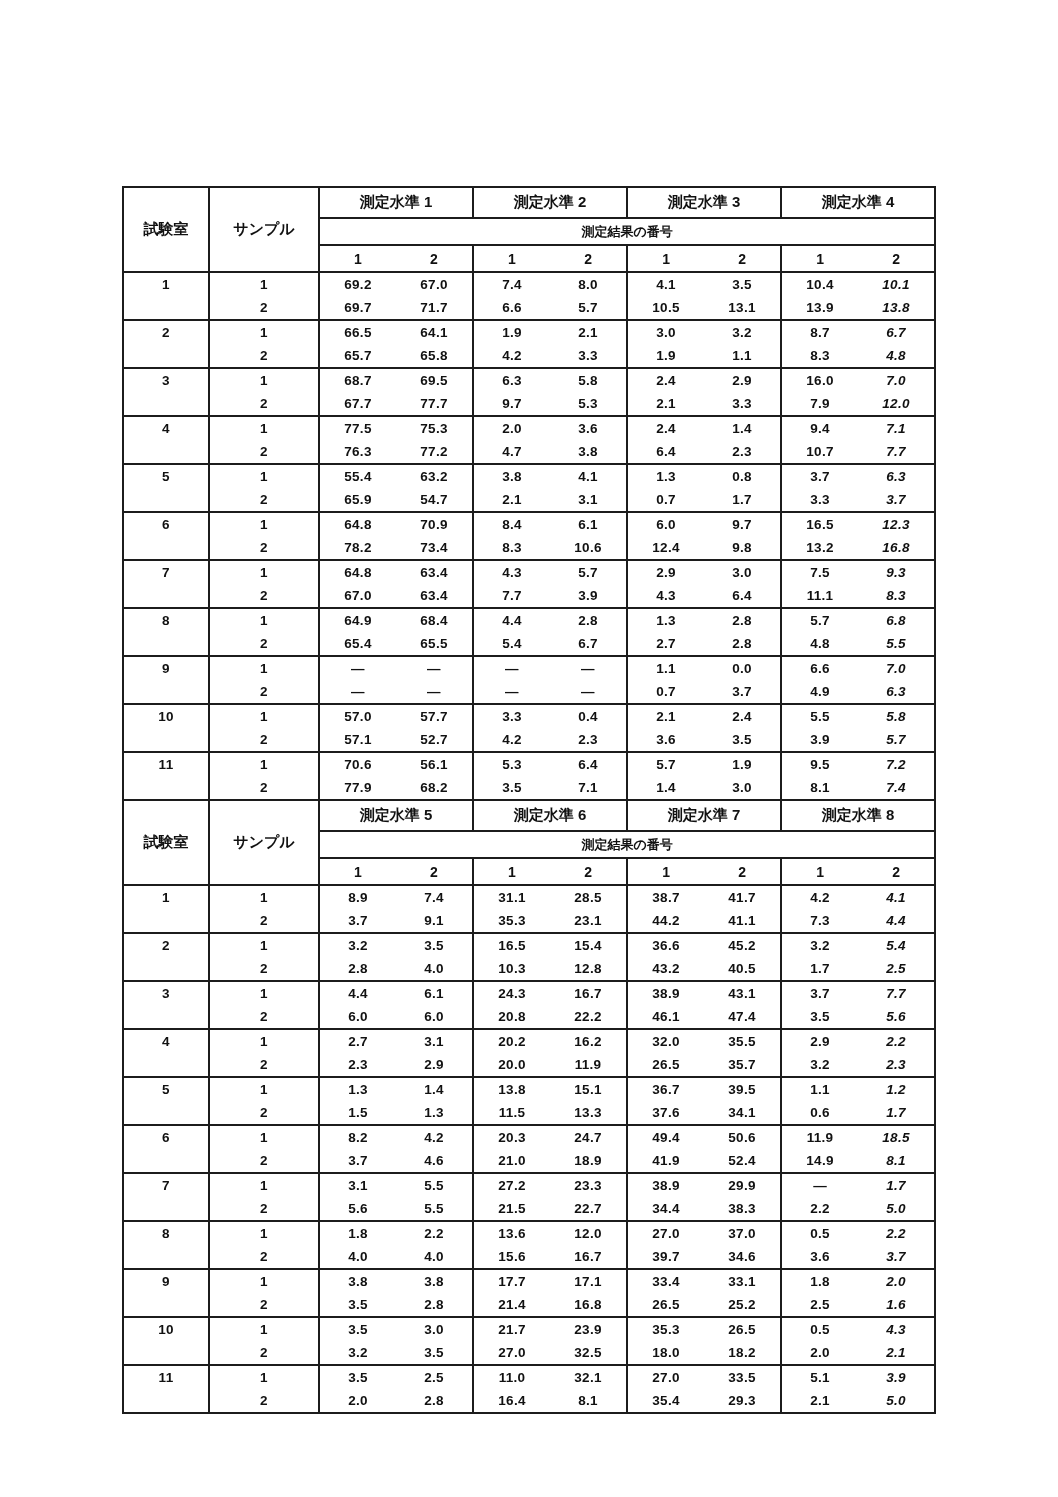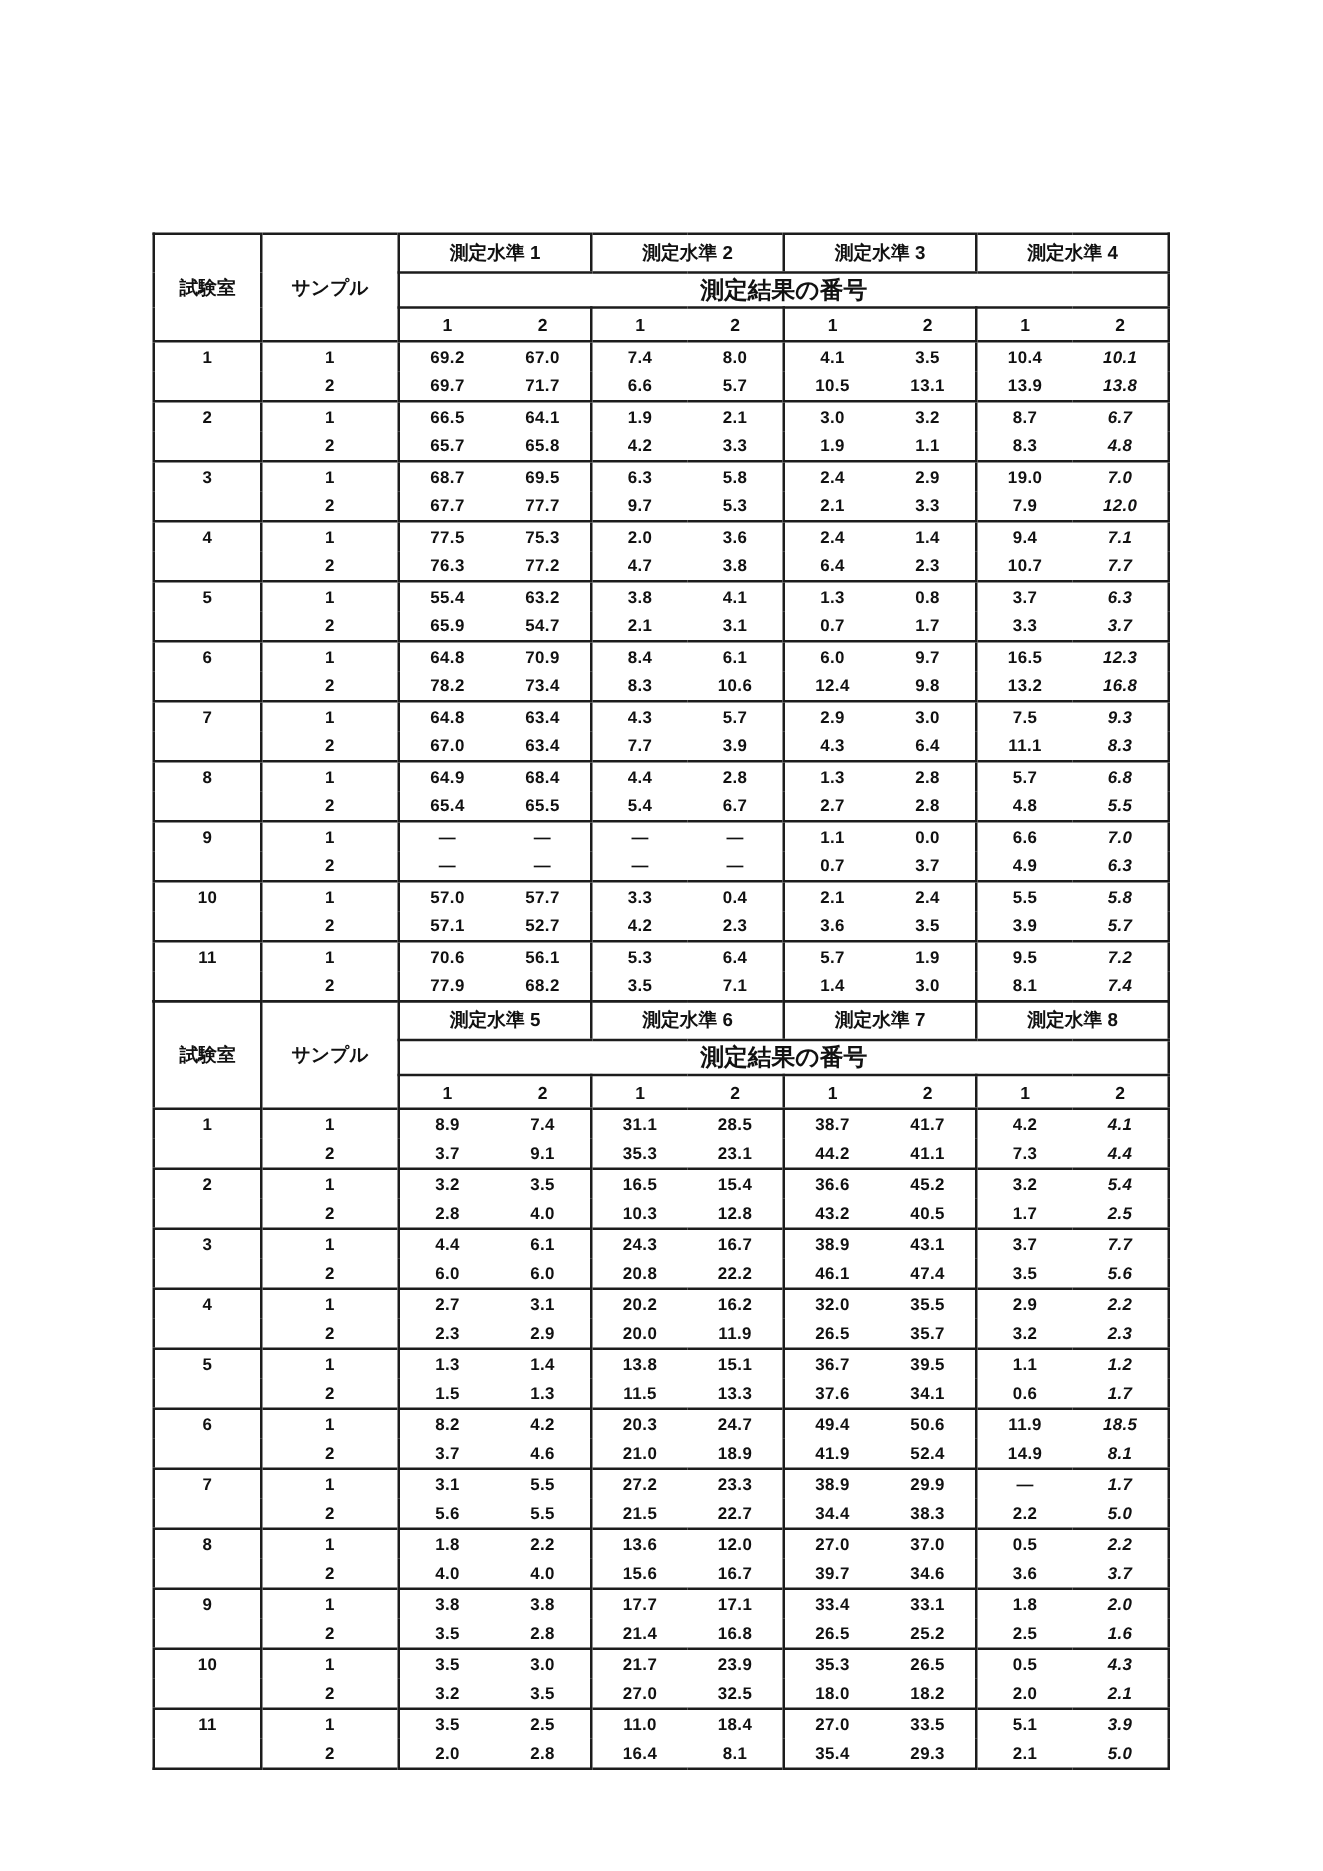--- a/index.html
+++ b/index.html
@@ -53,21 +53,21 @@
     font-size: 15px;
     font-weight: 600;
     margin-left: 36px;
   }
   thead th.h-level {
     border-left: 2px solid #1c1c1c;
     border-bottom: 2px solid #1c1c1c;
   }
   thead tr.h-row2 th.h-resultno {
     height: 25px;
-    font-size: 19px;
+    font-size: 13px;
     font-weight: 600;
     border-left: 2px solid #1c1c1c;
     border-bottom: 2px solid #1c1c1c;
   }
   thead tr.h-row3 th {
     height: 25px;
     font-size: 14px;
     font-weight: 700;
     border-bottom: 2px solid #1c1c1c;
   }
@@ -190,21 +190,21 @@
         </tr>
         <tr class="block-start">
           <td rowspan="2" class="lab">3</td>
           <td class="sample">1</td>
           <td class="val">68.7</td>
           <td class="val g-end">69.5</td>
           <td class="val">6.3</td>
           <td class="val g-end">5.8</td>
           <td class="val">2.4</td>
           <td class="val g-end">2.9</td>
-          <td class="val">19.0</td>
+          <td class="val">16.0</td>
           <td class="val g-end">7.0</td>
         </tr>
         <tr>
           <td class="sample">2</td>
           <td class="val">67.7</td>
           <td class="val g-end">77.7</td>
           <td class="val">9.7</td>
           <td class="val g-end">5.3</td>
           <td class="val">2.1</td>
           <td class="val g-end">3.3</td>
@@ -664,21 +664,21 @@
           <td class="val g-end">18.2</td>
           <td class="val">2.0</td>
           <td class="val g-end">2.1</td>
         </tr>
         <tr class="block-start">
           <td rowspan="2" class="lab">11</td>
           <td class="sample">1</td>
           <td class="val">3.5</td>
           <td class="val g-end">2.5</td>
           <td class="val">11.0</td>
-          <td class="val g-end">18.4</td>
+          <td class="val g-end">32.1</td>
           <td class="val">27.0</td>
           <td class="val g-end">33.5</td>
           <td class="val">5.1</td>
           <td class="val g-end">3.9</td>
         </tr>
         <tr>
           <td class="sample">2</td>
           <td class="val">2.0</td>
           <td class="val g-end">2.8</td>
           <td class="val">16.4</td>

